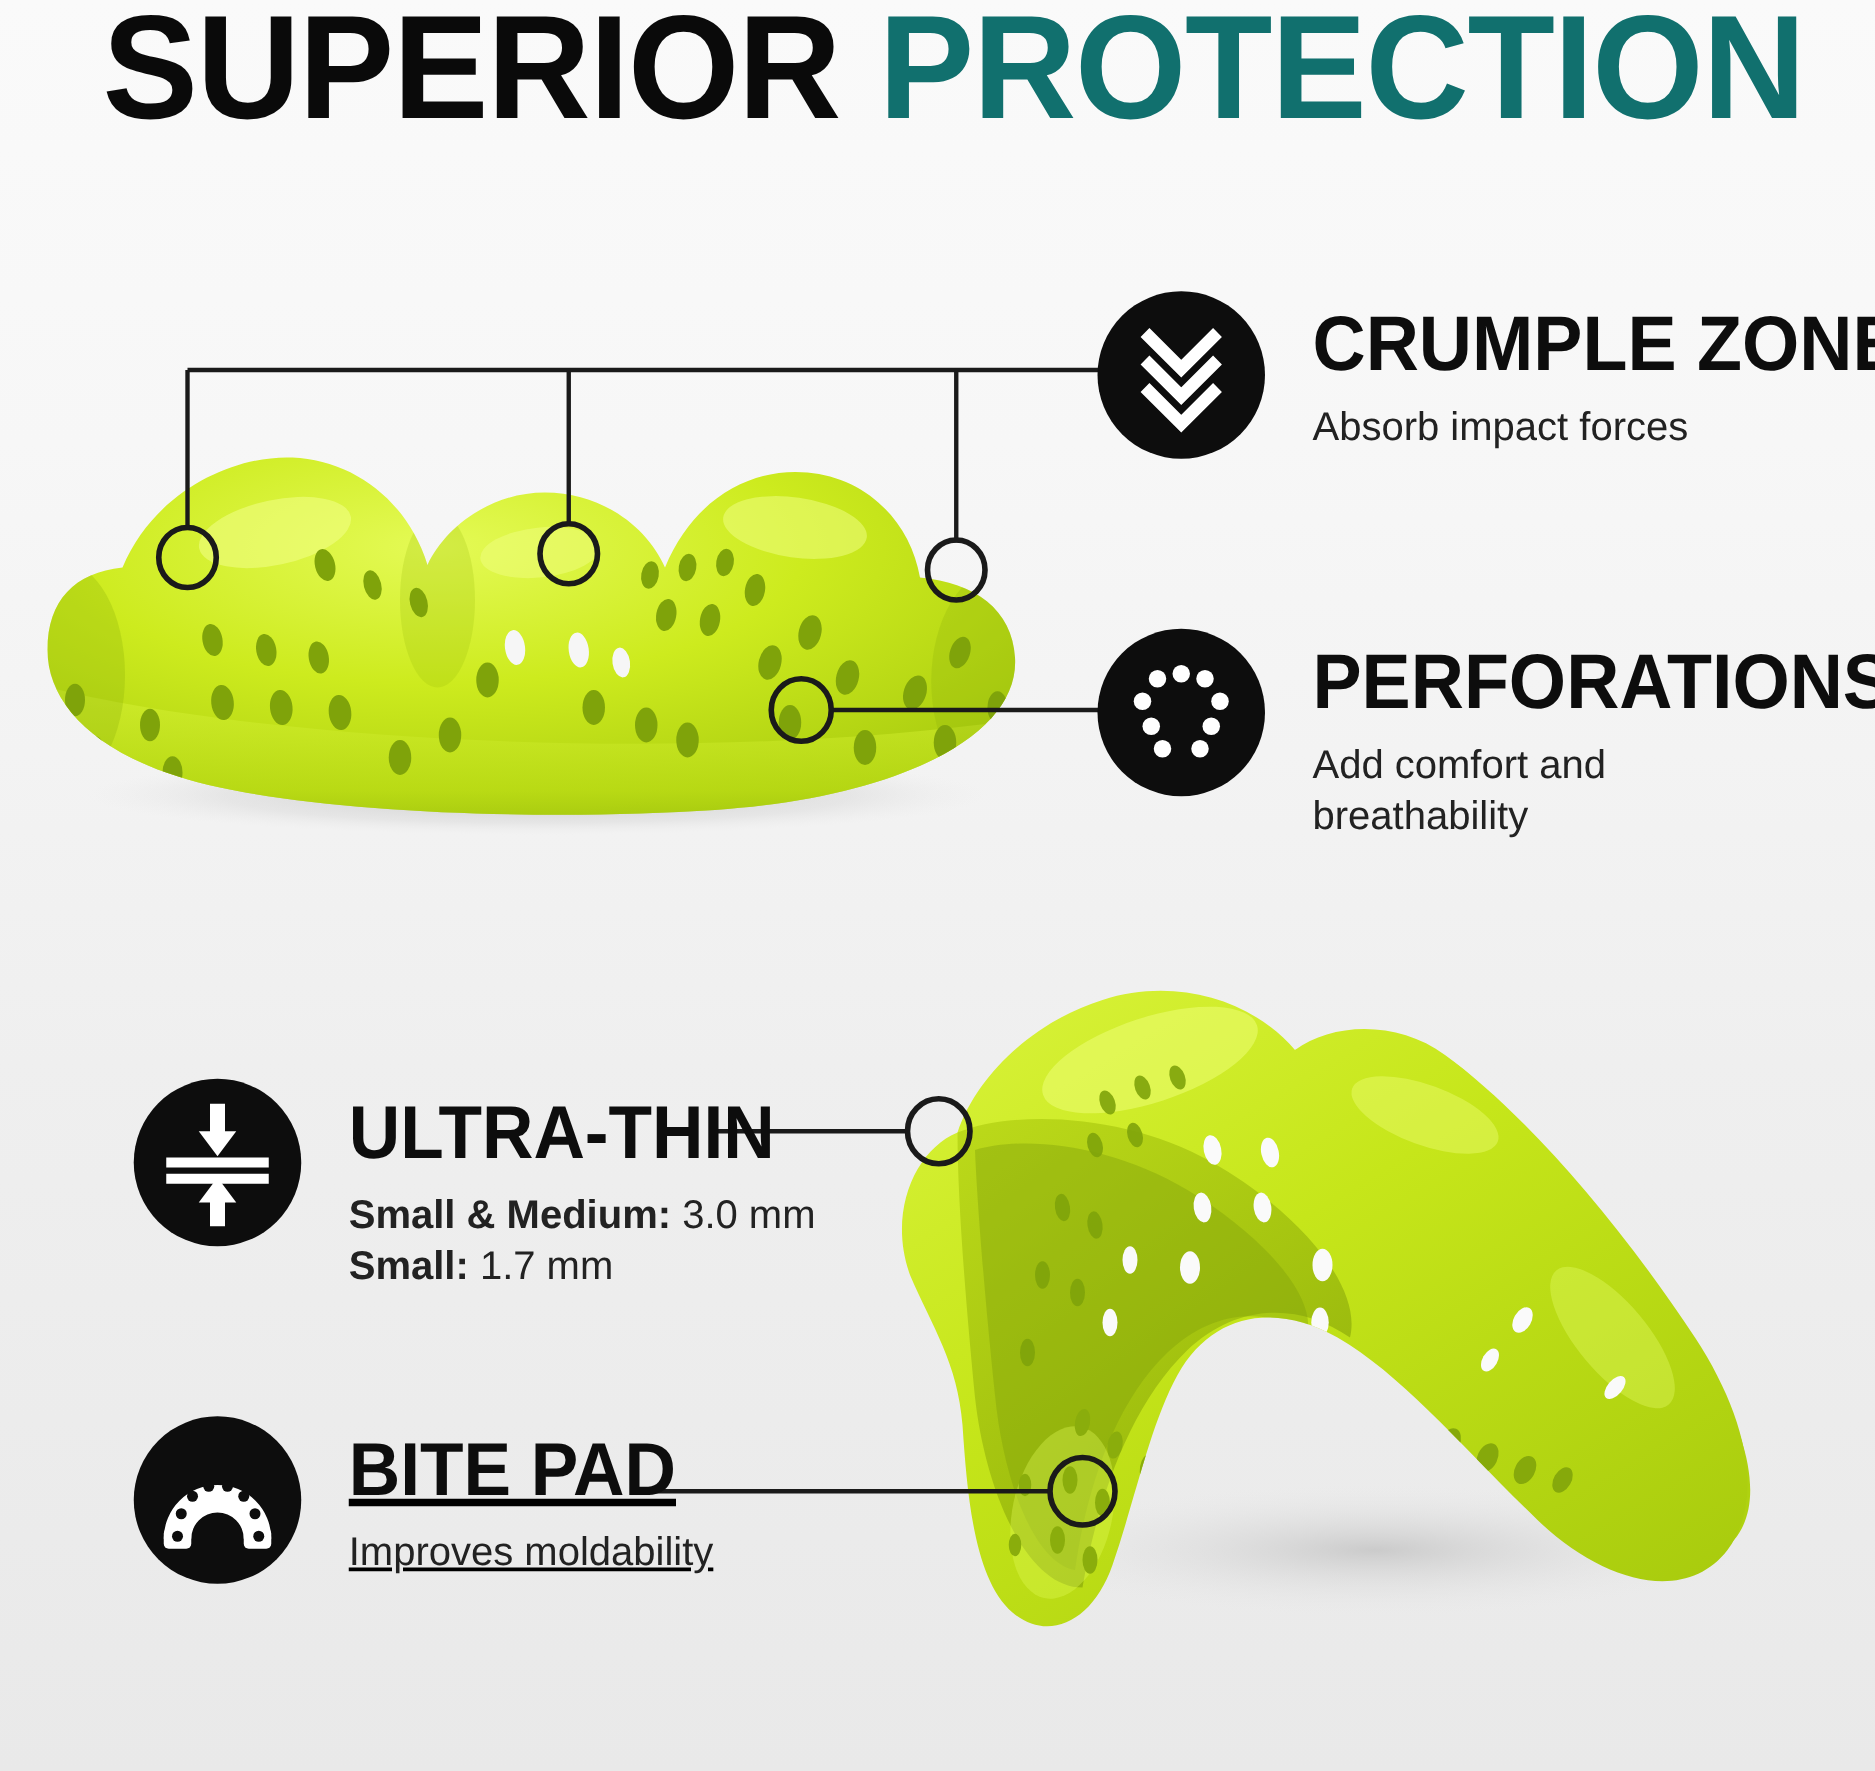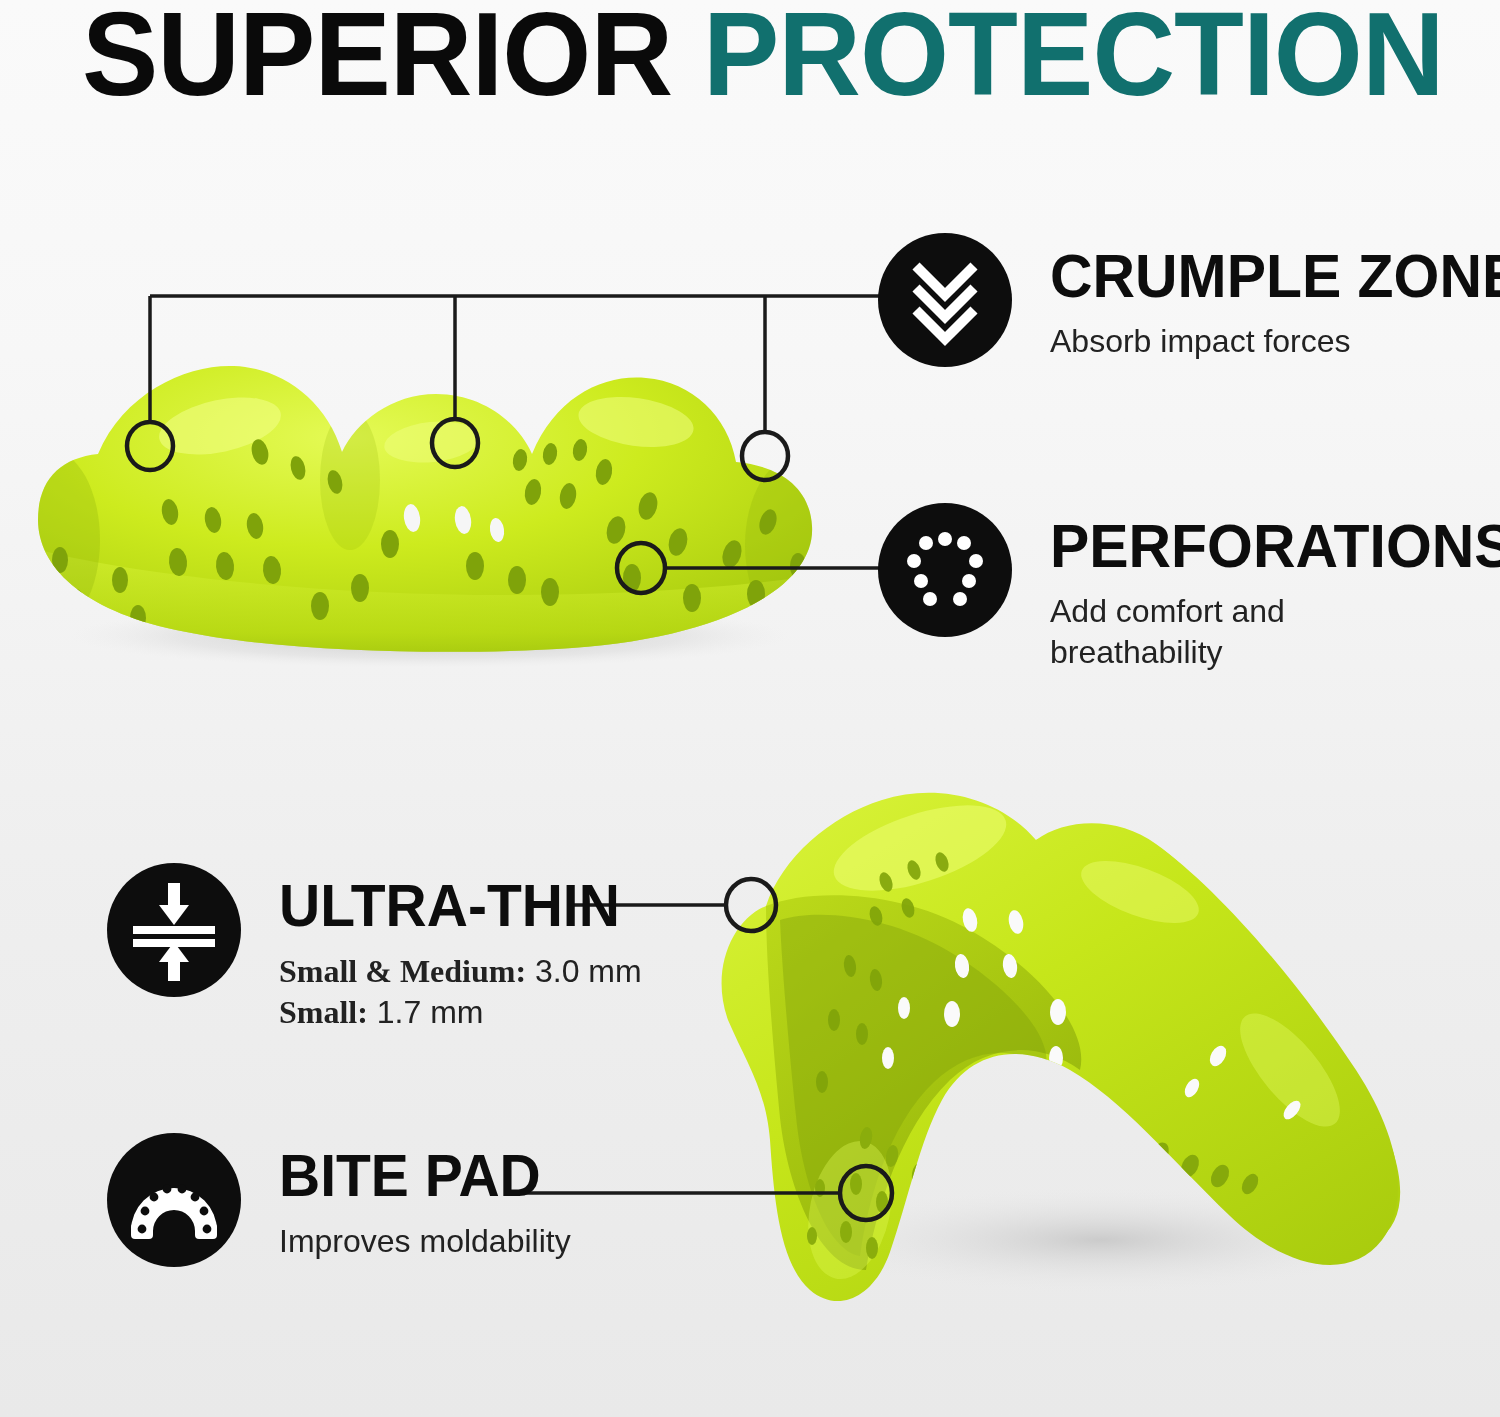--- a/index.html
+++ b/index.html
@@ -57,27 +57,27 @@
     transform-origin:left center;
   }
   .callout-sub {
     font-family:"Liberation Sans", sans-serif;
     font-size:32px;
     line-height:41px;
     color:#222;
     margin-top:14px;
     font-weight:400;
   }
-  .callout-sub .b { font-weight:700;font-family:Liberation Serif, serif; }
+  .callout-sub .b { font-weight:700; }
 
   
   #callout-crumple      { left:878px; top:233px; }
   #callout-perforations { left:878px; top:503px; }
   #callout-ultrathin    { left:107px; top:863px; }
-  #callout-bitepad      { left:107px; top:1133px; }
+  #callout-bitepad      { left:107px; top:1133px;text-decoration:underline; }
 
   #callout-ultrathin .callout-title,
   #callout-bitepad   .callout-title { font-size:60px; }
 
   
   #leaders {
     position:absolute; left:0; top:0;
     width:1500px; height:1417px;
     pointer-events:none;
   }

